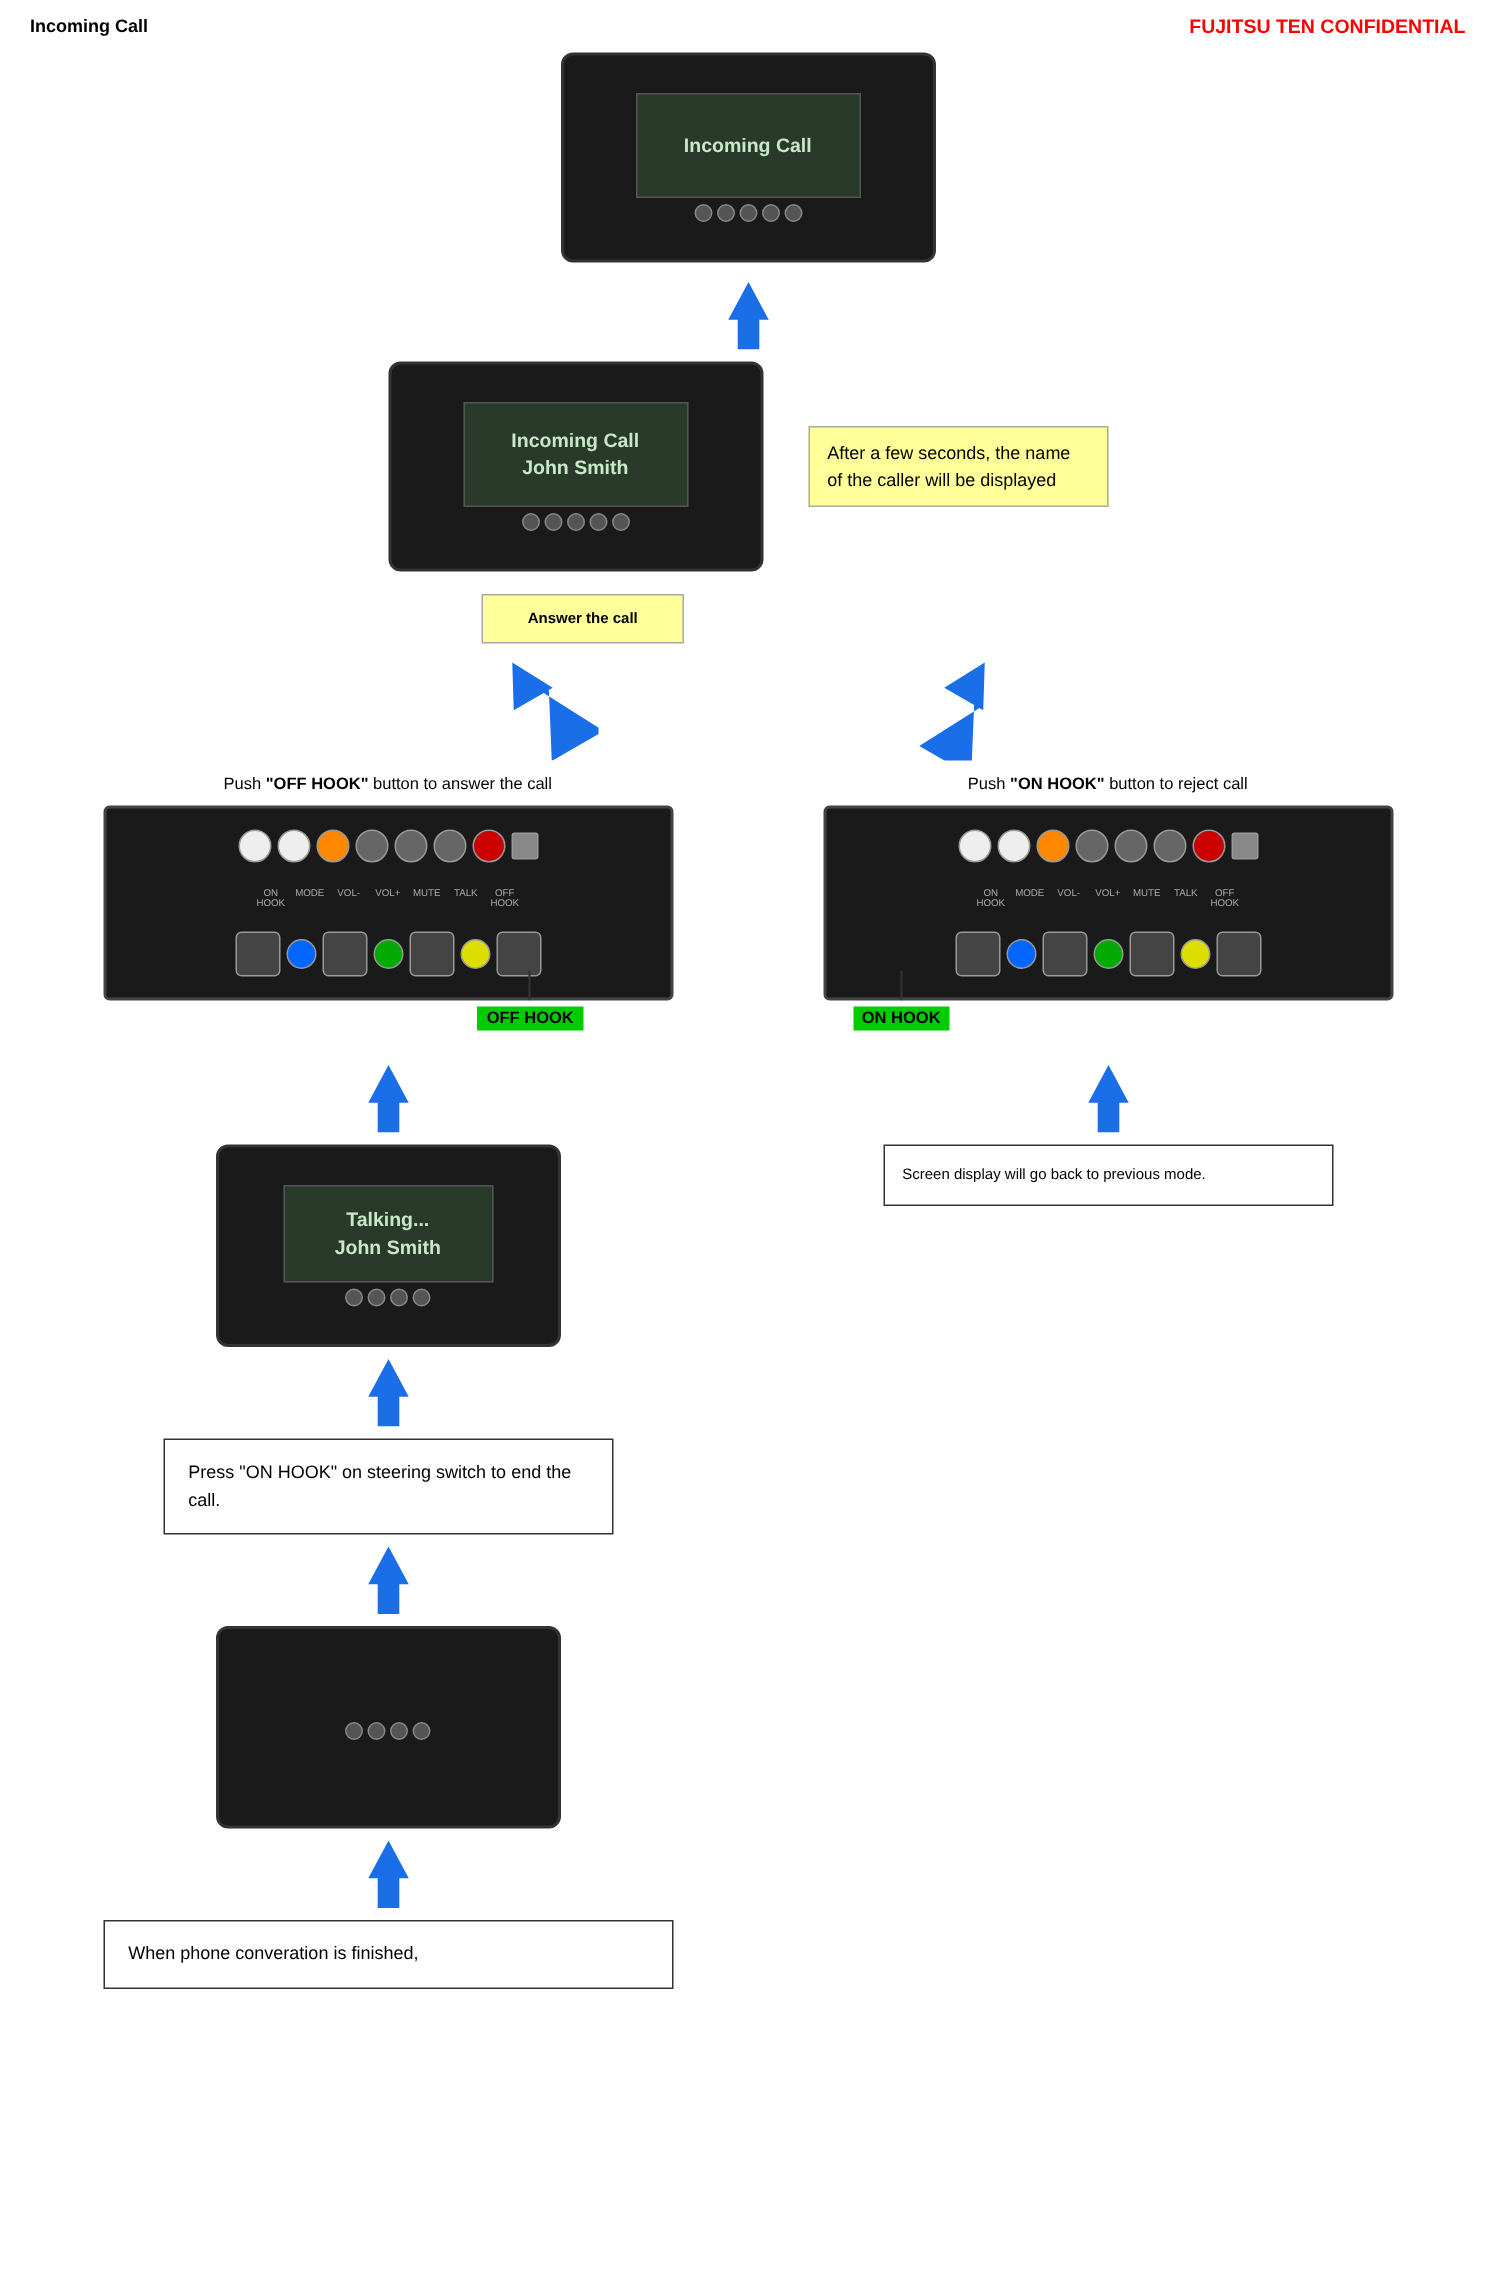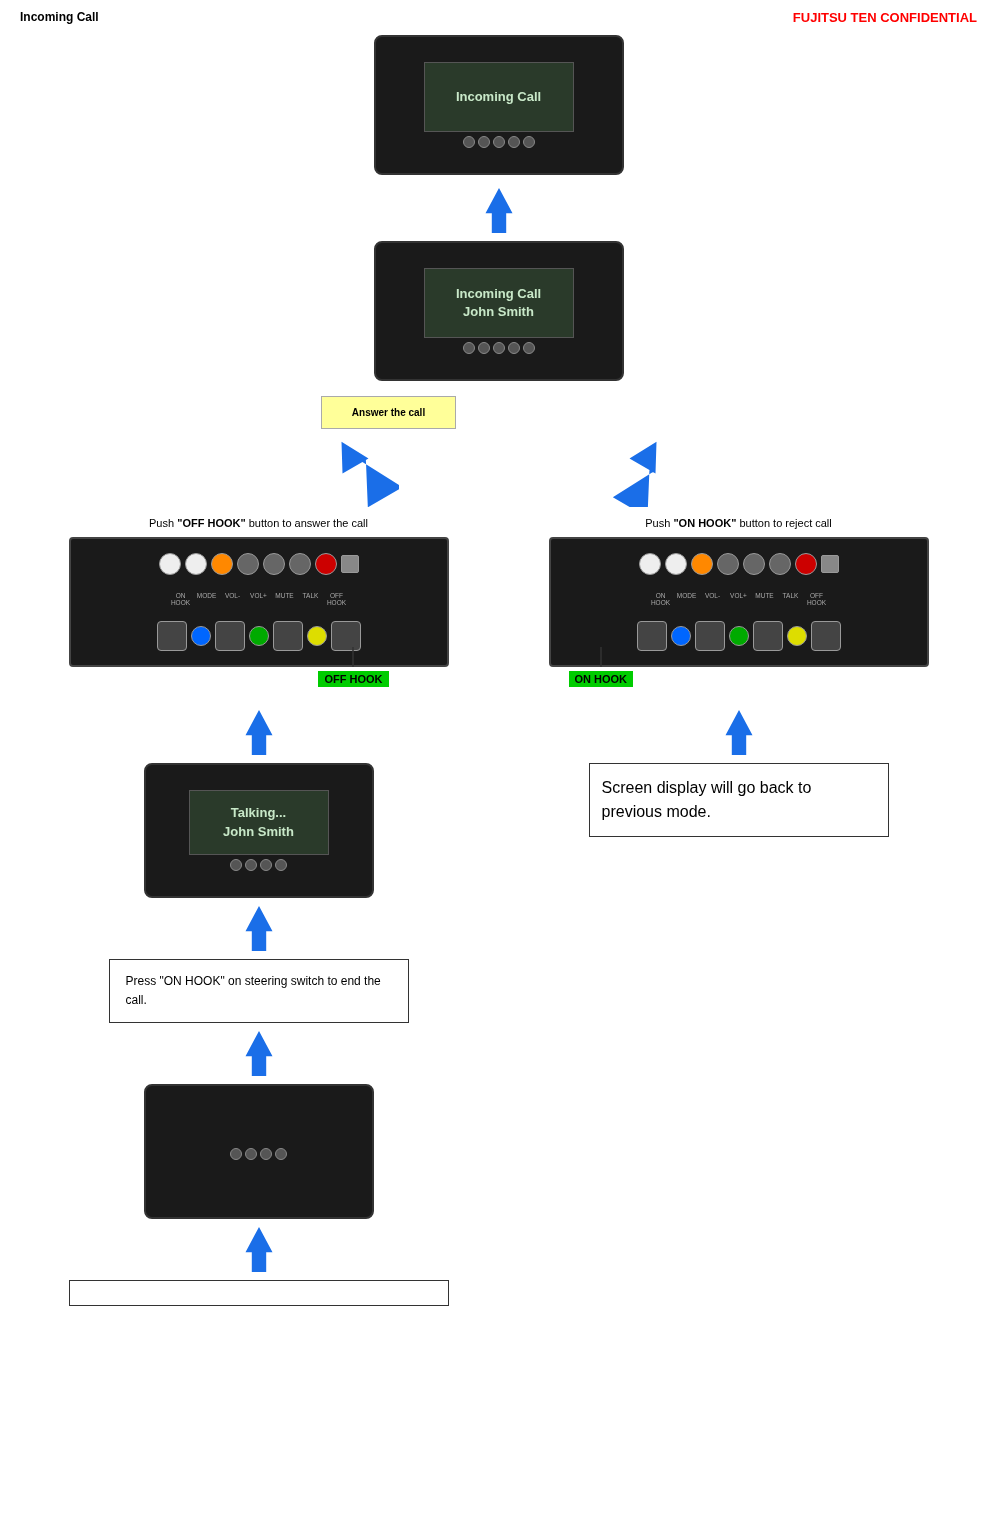--- a/index.html
+++ b/index.html
@@ -243,21 +243,21 @@
       width: 22px;
       text-align: center;
       color: #aaa;
       font-size: 6.5px;
     }
 
     .right-note {
       width: 300px;
       border: 1px solid #333;
       padding: 12px;
-      font-size: 16px;
+      font-size: 10px;
       line-height: 1.5;
       background: #fff;
     }
   </style>
 </head>
 <body>
 
 <div class="header">
   <span class="header-title">Incoming Call</span>
   <span class="header-confidential">FUJITSU TEN CONFIDENTIAL</span>
@@ -292,20 +292,23 @@
         <span>Incoming Call</span>
         <span>John Smith</span>
       </div>
       <div class="device-buttons-row">
         <div class="device-btn"></div>
         <div class="device-btn"></div>
         <div class="device-btn"></div>
         <div class="device-btn"></div>
         <div class="device-btn"></div>
       </div>
+    </div>
+    <div class="note-box">
+      <span>After a few seconds, the name of the caller will be displayed</span>
     </div>
   </div>
 
   <div style="display:flex; justify-content:center; width:100%; margin-top:10px;">
 
     <div style="display:flex; flex-direction:column; align-items:center; margin-right:20px;">
       <div class="action-label">Answer the call</div>
     </div>
 
     <div style="width:200px;"></div>
@@ -418,20 +421,21 @@
         </div>
       </div>
 
       <div class="arrow-down">
         <svg viewBox="0 0 40 50" xmlns="http://www.w3.org/2000/svg">
           <polygon points="20,0 35,28 28,28 28,50 12,50 12,28 5,28" fill="#1a6ee8"></polygon>
         </svg>
       </div>
 
       <div class="text-box" style="width:380px;">
+        <div>When phone converation is finished,</div>
       </div>
     </div>
 
     <div class="split-col">
       <div class="push-text">
         Push <strong>"ON HOOK"</strong> button to reject call
       </div>
 
       <div style="position:relative; width:380px;">
         <div class="control-board">

